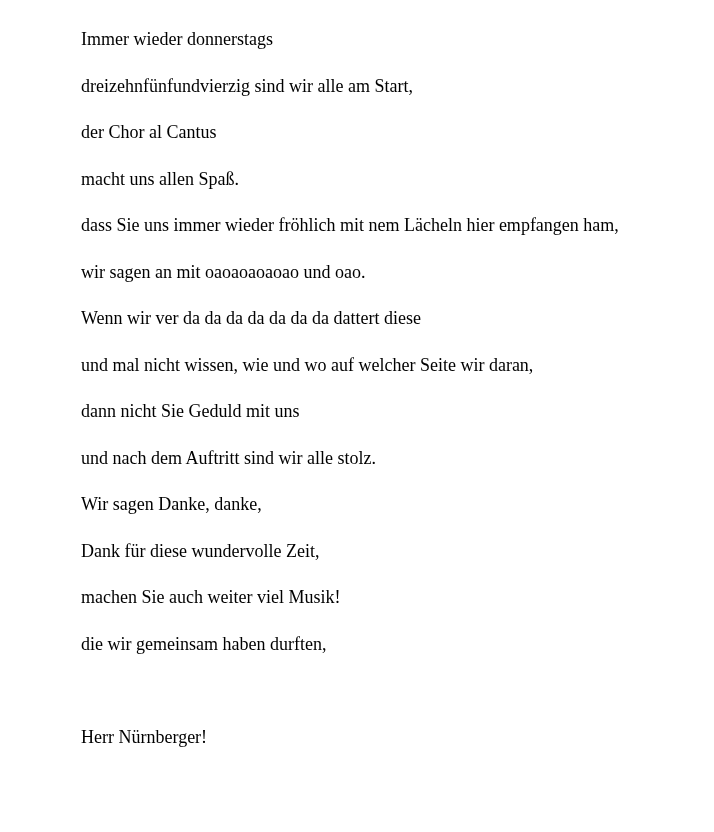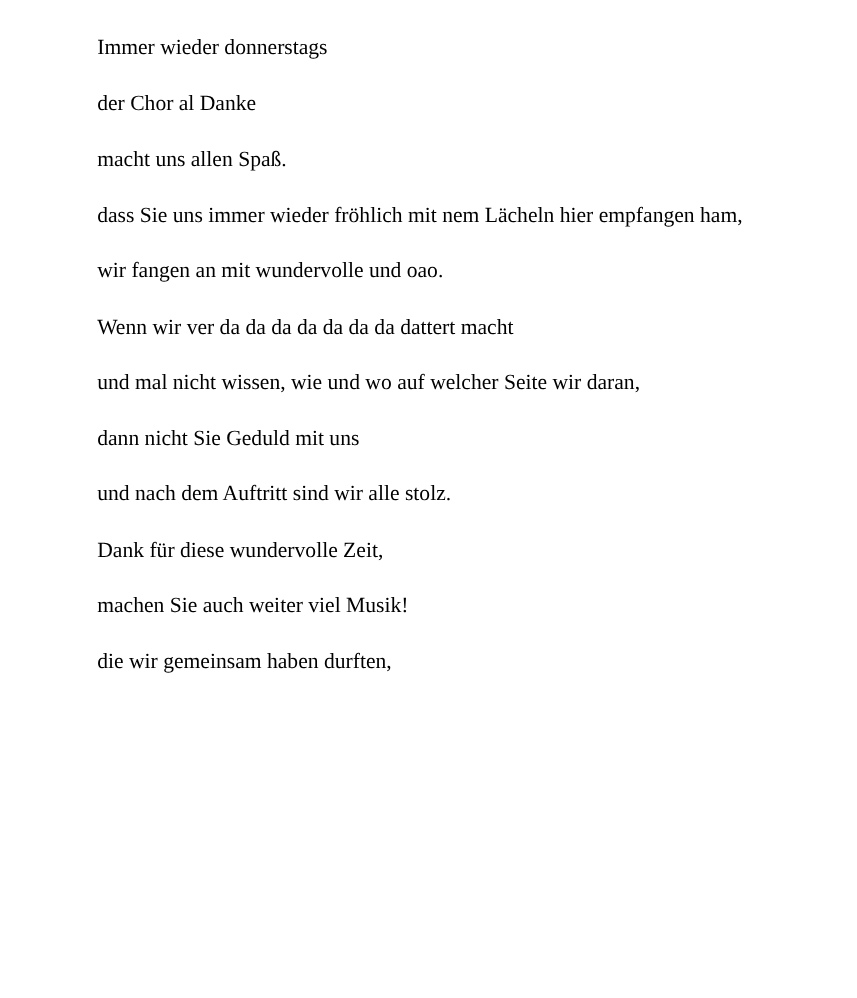--- a/index.html
+++ b/index.html
@@ -27,25 +27,28 @@
     min-height: 46.5px;
     color: #000000;
     white-space: nowrap;
   }
 </style>
 </head>
 <body>
 
 <div class="page">
   <p class="line">Immer wieder donnerstags</p>
-  <p class="line">der Chor al Danke</p>
+  <p class="line">dreizehnfünfundvierzig sind wir alle am Start,</p>
+  <p class="line">der Chor al Cantus</p>
   <p class="line">macht uns allen Spaß.</p>
   <p class="line">dass Sie uns immer wieder fröhlich mit nem Lächeln hier empfangen ham,</p>
-  <p class="line">wir fangen an mit wundervolle und oao.</p>
-  <p class="line">Wenn wir ver da da da da da da da dattert macht</p>
+  <p class="line">wir sagen an mit oaoaoaoaoao und oao.</p>
+  <p class="line">Wenn wir ver da da da da da da da dattert diese</p>
   <p class="line">und mal nicht wissen, wie und wo auf welcher Seite wir daran,</p>
   <p class="line">dann nicht Sie Geduld mit uns</p>
   <p class="line">und nach dem Auftritt sind wir alle stolz.</p>
+  <p class="line">Wir sagen Danke, danke,</p>
   <p class="line">Dank für diese wundervolle Zeit,</p>
   <p class="line">machen Sie auch weiter viel Musik!</p>
   <p class="line">die wir gemeinsam haben durften,</p>
   <p class="line"></p>
+  <p class="line">Herr Nürnberger!</p>
 </div>
 
 </body></html>

